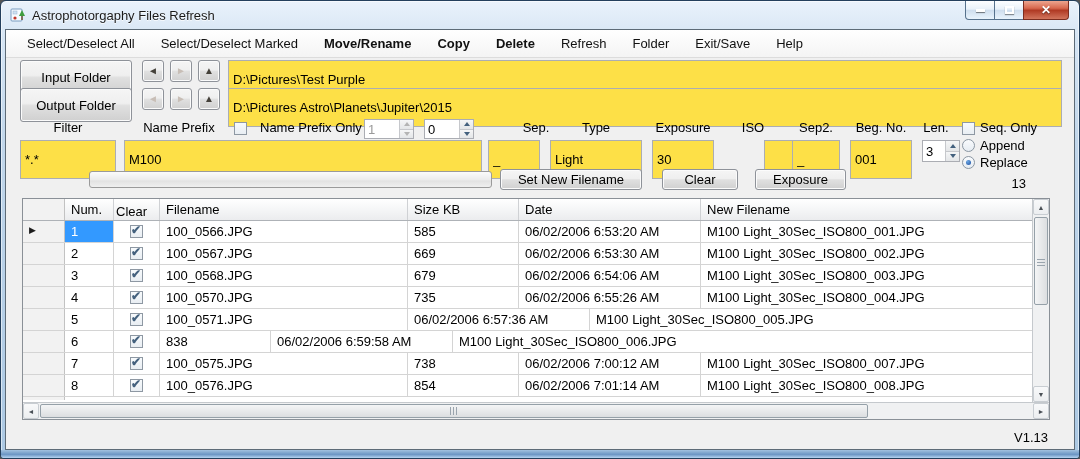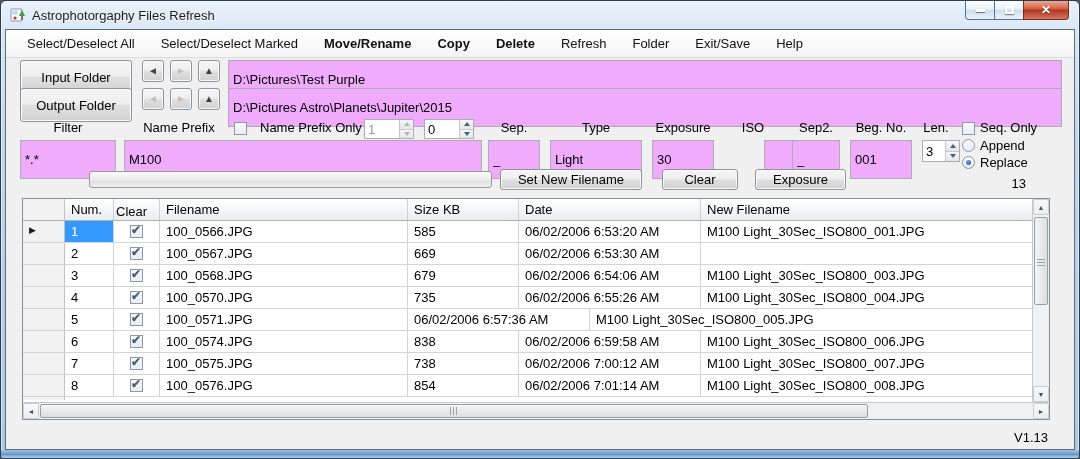--- a/index.html
+++ b/index.html
@@ -43,21 +43,21 @@
   
   .btn {
     border:1px solid #8e9299; border-radius:3px; color:#000; font-size:13px; text-align:center;
     background: linear-gradient(180deg,#f5f5f5 0%,#efefef 45%,#e0e0e0 52%,#d0d0d0 100%);
     box-shadow: inset 0 0 0 1px #fbfbfb; display:flex; align-items:center; justify-content:center;
   }
   .folder-btn { position:absolute; left:14px; width:112px; height:34px; }
   .navbtn { position:absolute; width:22px; height:22px; font-size:10px; line-height:1; }
   .navbtn .arr { color:#45413a; }
   .navbtn.disabled .arr { color:#c8beb6; }
-  .txt { position:absolute; height:39px; border:1px solid #abadb3; background:#f0abfc; font-family:"Liberation Sans",sans-serif;
+  .txt { position:absolute; height:39px; border:1px solid #abadb3; background:#fde047; font-family:"Liberation Sans",sans-serif;
     font-size:13px; padding:0 4px; color:#000; }
   .pathbox { left:222px; right:12px; }
 
   
   .lbl { position:absolute; top:90px; height:16px; font-size:13px; color:#000; text-align:center; white-space:nowrap; }
   .field { top:110px; }
   .cb { width:13px; height:13px; border:1px solid #8e98a3; background:linear-gradient(180deg,#f7fafc,#e9eef3);
     display:inline-block; position:relative; }
   .cb.checked::after { content:"✔"; position:absolute; left:0px; top:-3px; font-size:12px; color:#44617e; font-weight:bold; }
   .radio { width:13px; height:13px; border:1px solid #8a96a2; border-radius:50%; background:linear-gradient(180deg,#f9fbfd,#e6ecf2);
@@ -204,21 +204,21 @@
       <input class="spin-val" readonly="" value="0" style="">
       <div class="spin-btns">
           <div class="sb">
             <i class="tri-up"></i>
           </div>
           <div class="sb">
             <i class="tri-dn"></i>
           </div>
         </div>
     </div>
-    <div class="lbl" style="left:480px;width:56px;">Sep.</div>
+    <div class="lbl" style="left:502px;width:56px;">Sep.</div>
     <div class="lbl" style="left:544px;width:92px;">Type</div>
     <div class="lbl" style="left:640px;width:74px;">Exposure</div>
     <div class="lbl" style="left:716px;width:62px;">ISO</div>
     <div class="lbl" style="left:780px;width:60px;">Sep2.</div>
     <div class="lbl" style="left:838px;width:74px;">Beg. No.</div>
     <div class="lbl" style="left:905px;width:50px;">Len.</div>
     <span class="cb" style="position:absolute;left:956px;top:92px;"></span>
     <span class="ctl-label" style="left:974px;top:90px;">Seq. Only</span>
 
     <input class="txt field" style="left: 14px; width: 96px;" value="*.*">
@@ -279,20 +279,21 @@
               </div>
               <div class="trow">
                 <div class="td c-sel"></div>
                 <div class="td c-num">2</div>
                 <div class="td c-chk">
                   <span class="cb checked"></span>
                 </div>
                 <div class="td c-fn">100_0567.JPG</div>
                 <div class="td c-size">669</div>
                 <div class="td c-date">06/02/2006 6:53:30 AM</div>
+                <div class="td c-new">M100 Light_30Sec_ISO800_002.JPG</div>
               </div>
               <div class="trow">
                 <div class="td c-sel"></div>
                 <div class="td c-num">3</div>
                 <div class="td c-chk">
                   <span class="cb checked"></span>
                 </div>
                 <div class="td c-fn">100_0568.JPG</div>
                 <div class="td c-size">679</div>
                 <div class="td c-date">06/02/2006 6:54:06 AM</div>
@@ -318,21 +319,20 @@
                 <div class="td c-fn">100_0571.JPG</div>
                 <div class="td c-date">06/02/2006 6:57:36 AM</div>
                 <div class="td c-new">M100 Light_30Sec_ISO800_005.JPG</div>
               </div>
               <div class="trow">
                 <div class="td c-sel"></div>
                 <div class="td c-num">6</div>
                 <div class="td c-chk">
                   <span class="cb checked"></span>
                 </div>
-                <div class="td c-fn">100_0574.JPG</div>
                 <div class="td c-size">838</div>
                 <div class="td c-date">06/02/2006 6:59:58 AM</div>
                 <div class="td c-new">M100 Light_30Sec_ISO800_006.JPG</div>
               </div>
               <div class="trow">
                 <div class="td c-sel"></div>
                 <div class="td c-num">7</div>
                 <div class="td c-chk">
                   <span class="cb checked"></span>
                 </div>

